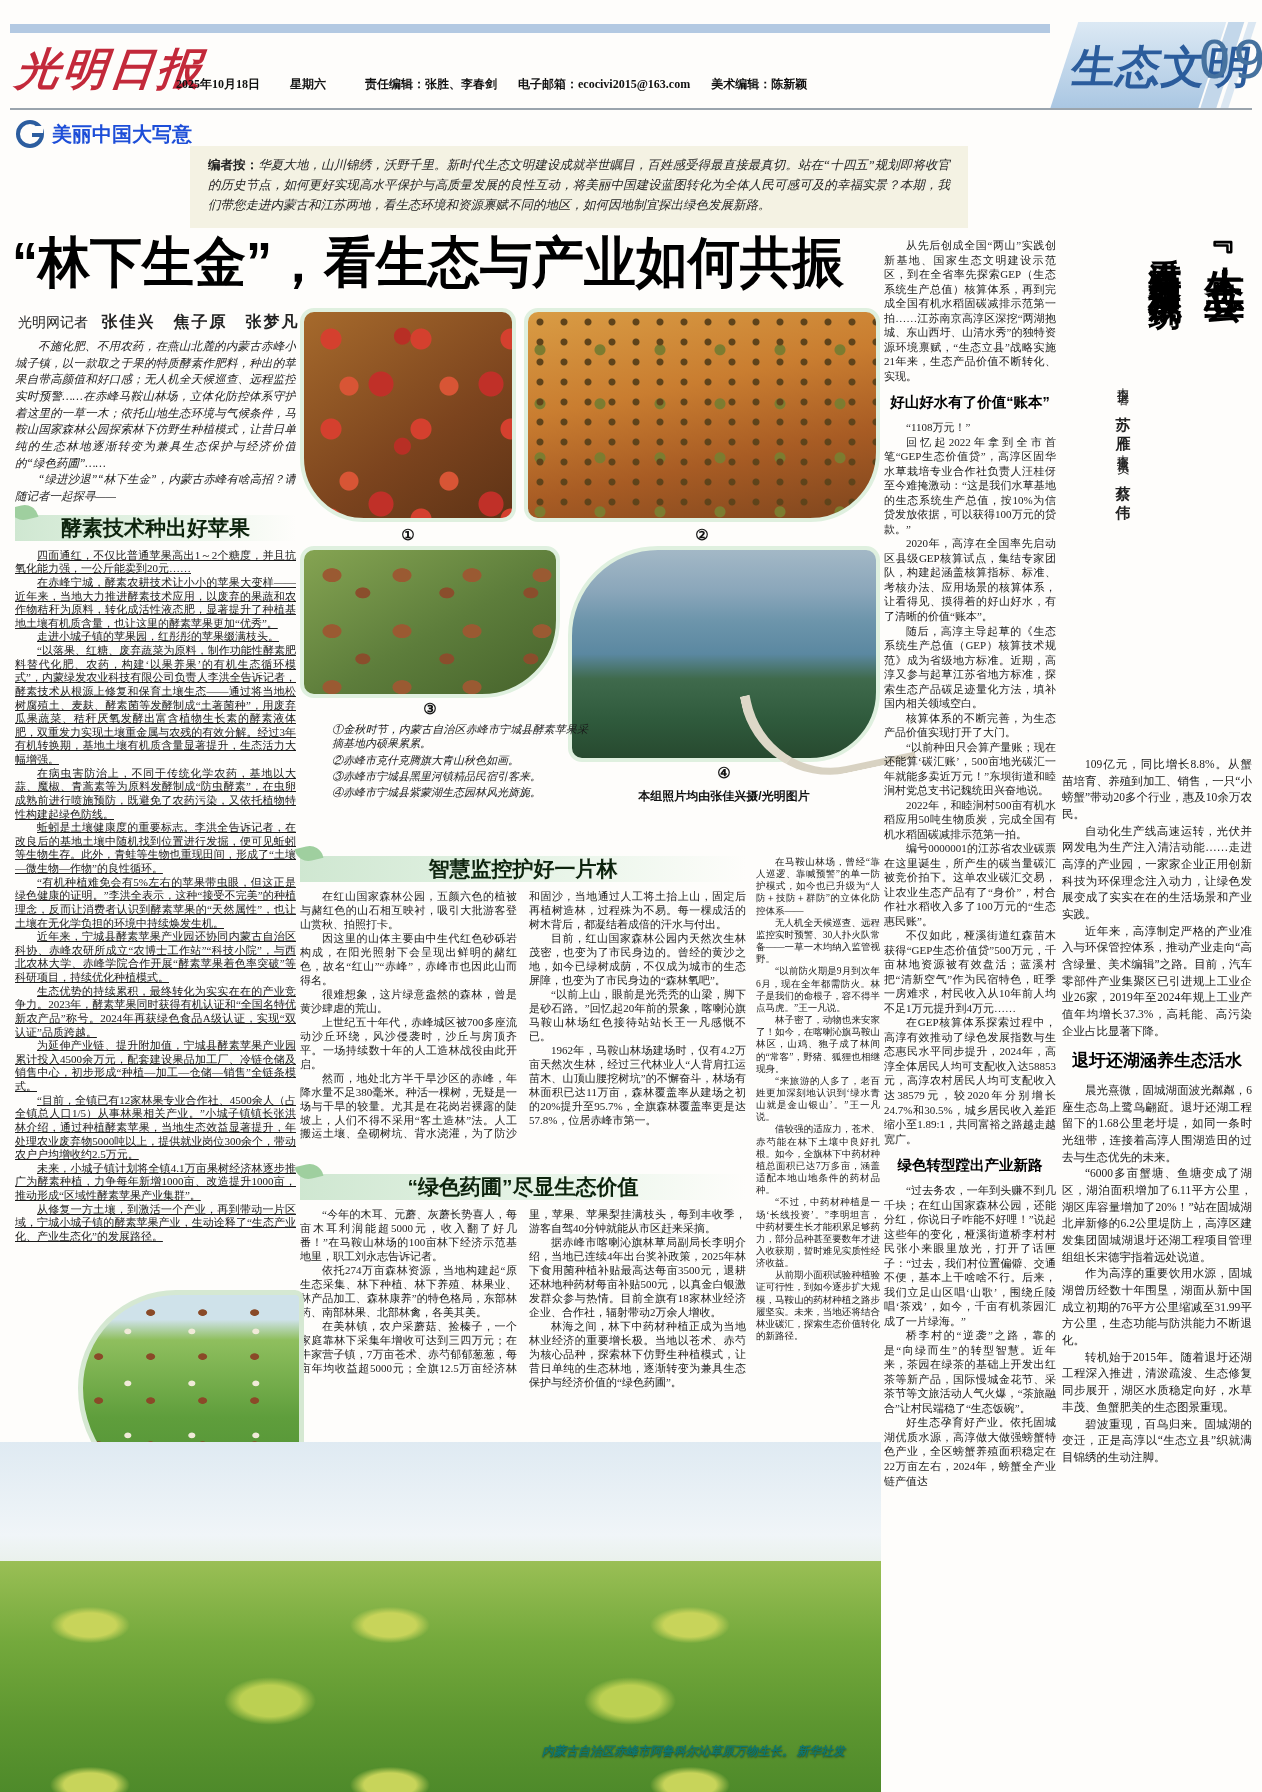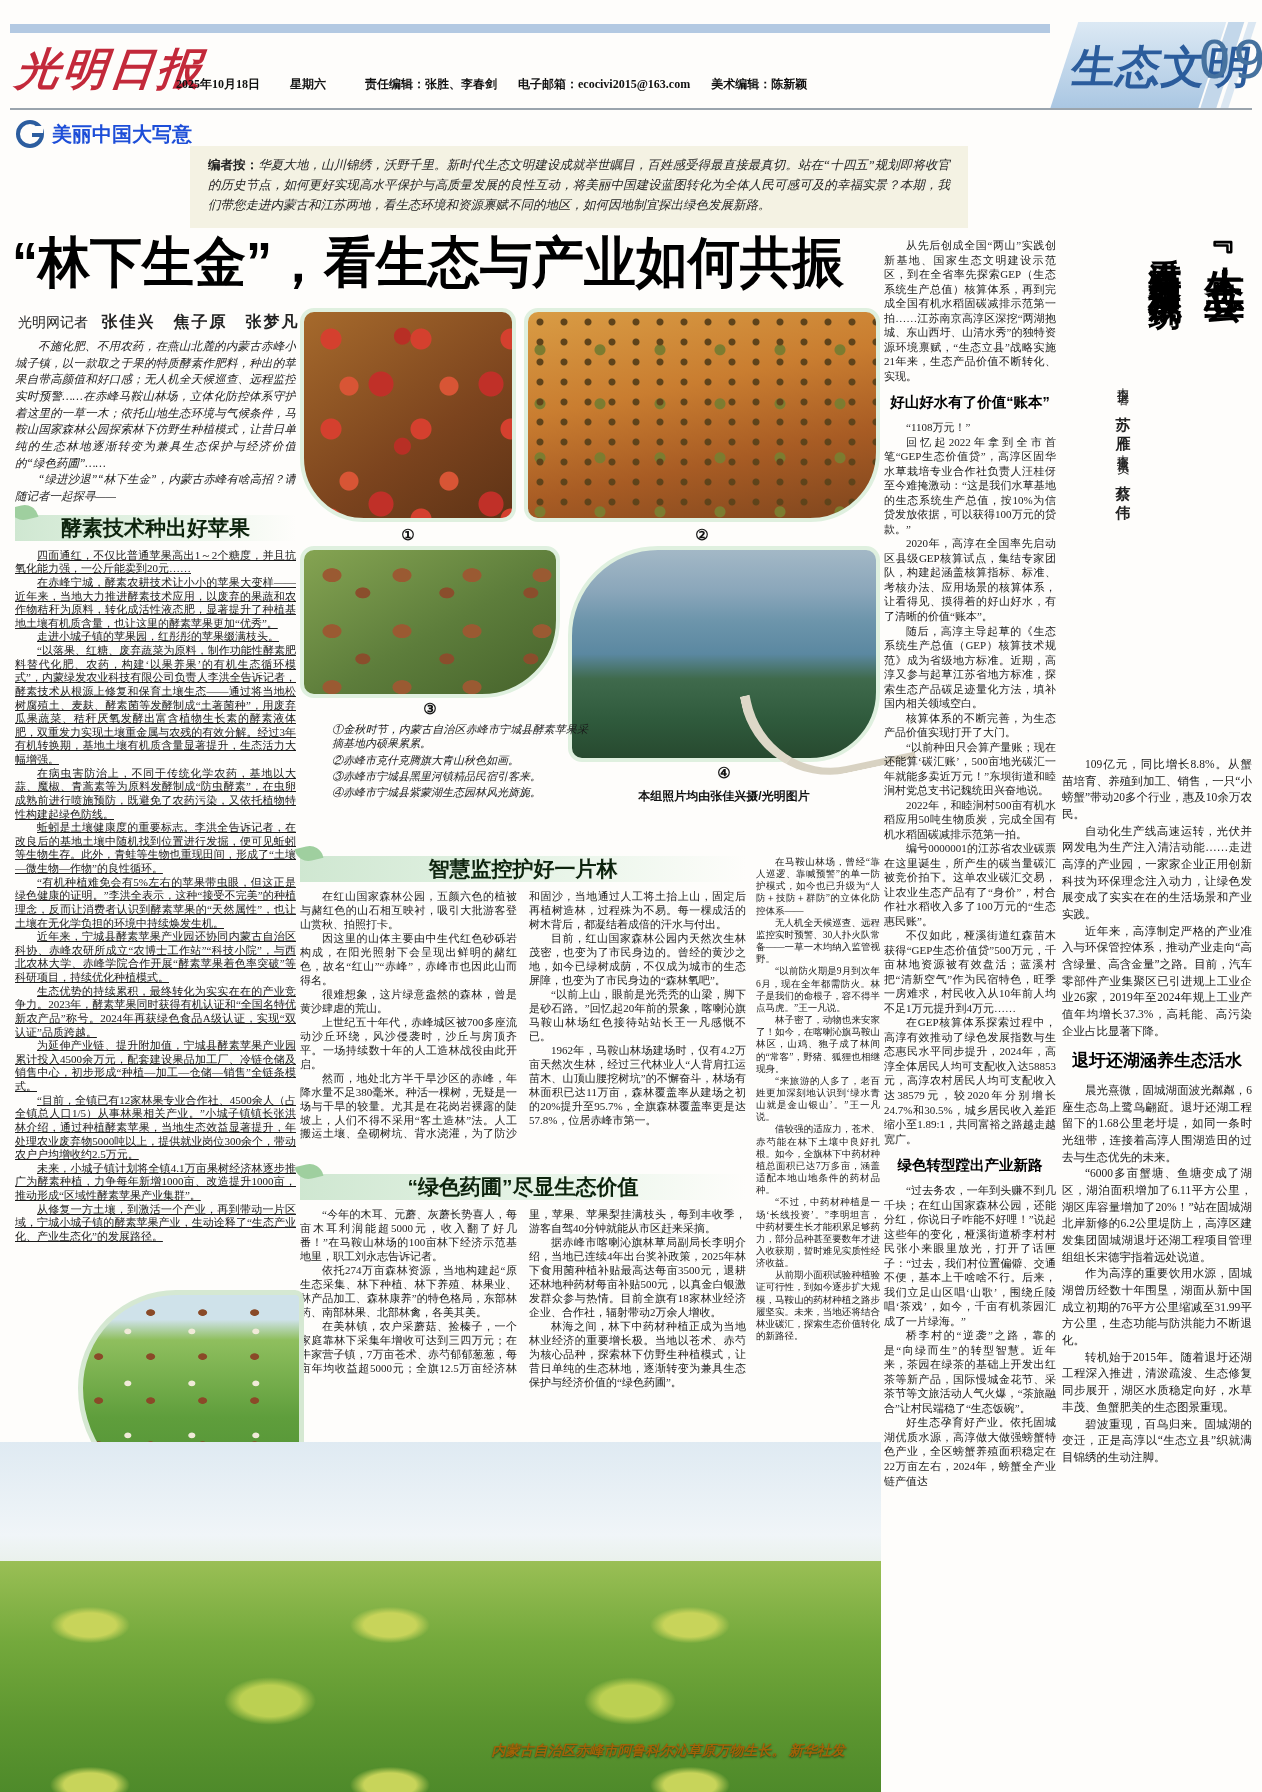--- a/index.html
+++ b/index.html
@@ -98,22 +98,22 @@
   .colC{left:756px;top:856px;width:124px;height:566px;font-size:9.5px;line-height:1.28;overflow:hidden;}
   
   .pano{left:0;top:1442px;width:881px;height:350px;overflow:hidden;}
   .pano .sky{position:absolute;left:0;top:0;width:100%;height:38%;
      background:linear-gradient(180deg,#dfeaf2 0%,#f0f5f8 70%,#e7efe6 100%);}
   .pano .field{position:absolute;left:0;top:34%;width:100%;height:66%;
      background-image:radial-gradient(ellipse at 30% 40%,#c8d45a 0 26px,rgba(0,0,0,0) 40px),
        radial-gradient(ellipse at 75% 70%,#bcd052 0 30px,rgba(0,0,0,0) 46px),
        linear-gradient(180deg,#9abf55 0%,#74a93c 35%,#5d9630 70%,#4e8a2a 100%);
      background-size:300px 160px,360px 200px,100% 100%;}
-  .pano-caption{position:absolute;right:36px;bottom:32px;font-size:14px;font-style:italic;font-weight:bold;
-     color:#a16207;text-shadow:0 1px 2px rgba(0,0,0,.55);}
+  .pano-caption{position:absolute;right:36px;bottom:32px;font-size:12px;font-style:italic;font-weight:bold;
+     color:#0f766e;text-shadow:0 1px 2px rgba(0,0,0,.55);}
   
   .r-col{font-size:11px;line-height:1.32;overflow:hidden;}
   .r-col1{left:884px;top:238px;width:172px;height:1544px;}
   .r-col2{left:1062px;top:756px;width:190px;height:1026px;font-size:11.5px;line-height:1.45;}
   .r-sub{font-family:"Liberation Sans",sans-serif;font-weight:900;font-size:14.5px;text-align:center;
          margin:10px 0 8px 0;text-indent:0 !important;color:#000;}
   .r-col2 .r-sub{font-size:17px;}
   .title-block{left:1060px;top:228px;width:192px;height:520px;display:flex;flex-direction:row-reverse;
                justify-content:flex-start;gap:10px;}
   .vtitle{writing-mode:vertical-rl;font-family:"Liberation Serif",serif;font-weight:900;color:#000;}
@@ -287,21 +287,21 @@
       <span class="nm">苏　雁</span>
       <span>本报通讯员</span>
       <span class="nm">蔡　伟</span>
     </div>
   </div>
 
   <div class="abs r-col r-col2 flow">
     <div class="flow">
         <p>109亿元，同比增长8.8%。从蟹苗培育、养殖到加工、销售，一只“小螃蟹”带动20多个行业，惠及10余万农民。</p>
         <p>自动化生产线高速运转，光伏并网发电为生产注入清洁动能……走进高淳的产业园，一家家企业正用创新科技为环保理念注入动力，让绿色发展变成了实实在在的生活场景和产业实践。</p>
-        <p>近年来，高淳制定严格的产业准入与环保管控体系，推动产业走向“高含绿量、高含金量”之路。目前，汽车零部件产业集聚区已引进规上工业企业26家，2019年至2024年规上工业产值年均增长37.3%，高耗能、高污染企业占比显著下降。</p>
+        <p>近年来，高淳制定严格的产业准入与环保管控体系，推动产业走向“高含绿量、美术编辑”之路。目前，汽车零部件产业集聚区已引进规上工业企业26家，2019年至2024年规上工业产值年均增长37.3%，高耗能、高污染企业占比显著下降。</p>
       </div>
     <div class="r-sub">退圩还湖涵养生态活水</div>
     <div class="flow">
         <p>晨光熹微，固城湖面波光粼粼，6座生态岛上鹭鸟翩跹。退圩还湖工程留下的1.68公里老圩堤，如同一条时光纽带，连接着高淳人围湖造田的过去与生态优先的未来。</p>
         <p>“6000多亩蟹塘、鱼塘变成了湖区，湖泊面积增加了6.11平方公里，湖区库容量增加了20%！”站在固城湖北岸新修的6.2公里堤防上，高淳区建发集团固城湖退圩还湖工程项目管理组组长宋德宇指着远处说道。</p>
         <p>作为高淳的重要饮用水源，固城湖曾历经数十年围垦，湖面从新中国成立初期的76平方公里缩减至31.99平方公里，生态功能与防洪能力不断退化。</p>
         <p>转机始于2015年。随着退圩还湖工程深入推进，清淤疏浚、生态修复同步展开，湖区水质稳定向好，水草丰茂、鱼蟹肥美的生态图景重现。</p>
         <p>碧波重现，百鸟归来。固城湖的变迁，正是高淳以“生态立县”织就满目锦绣的生动注脚。</p>
       </div>
   </div>

